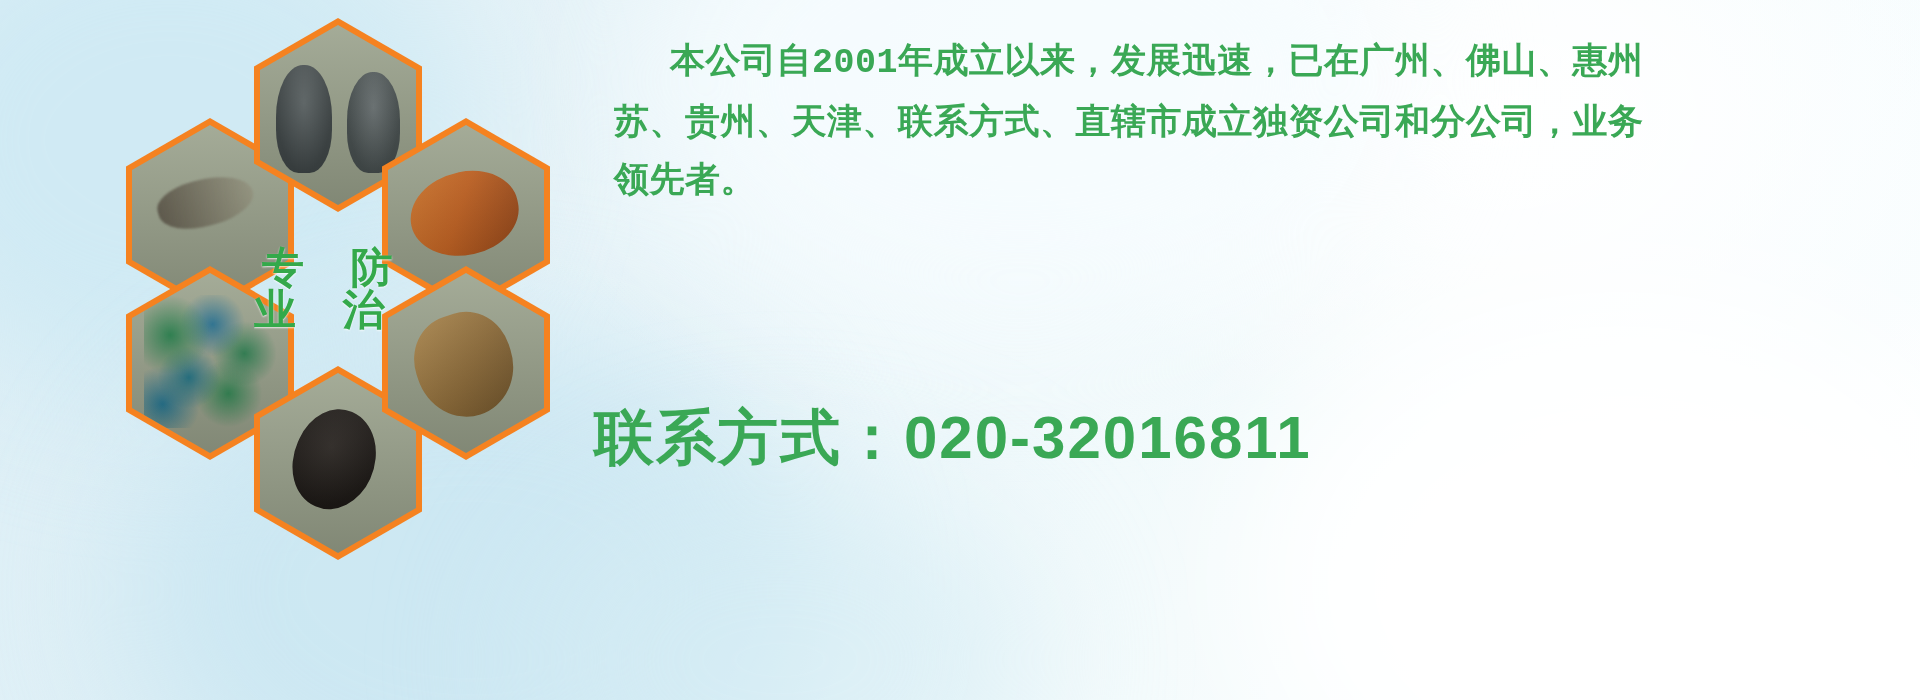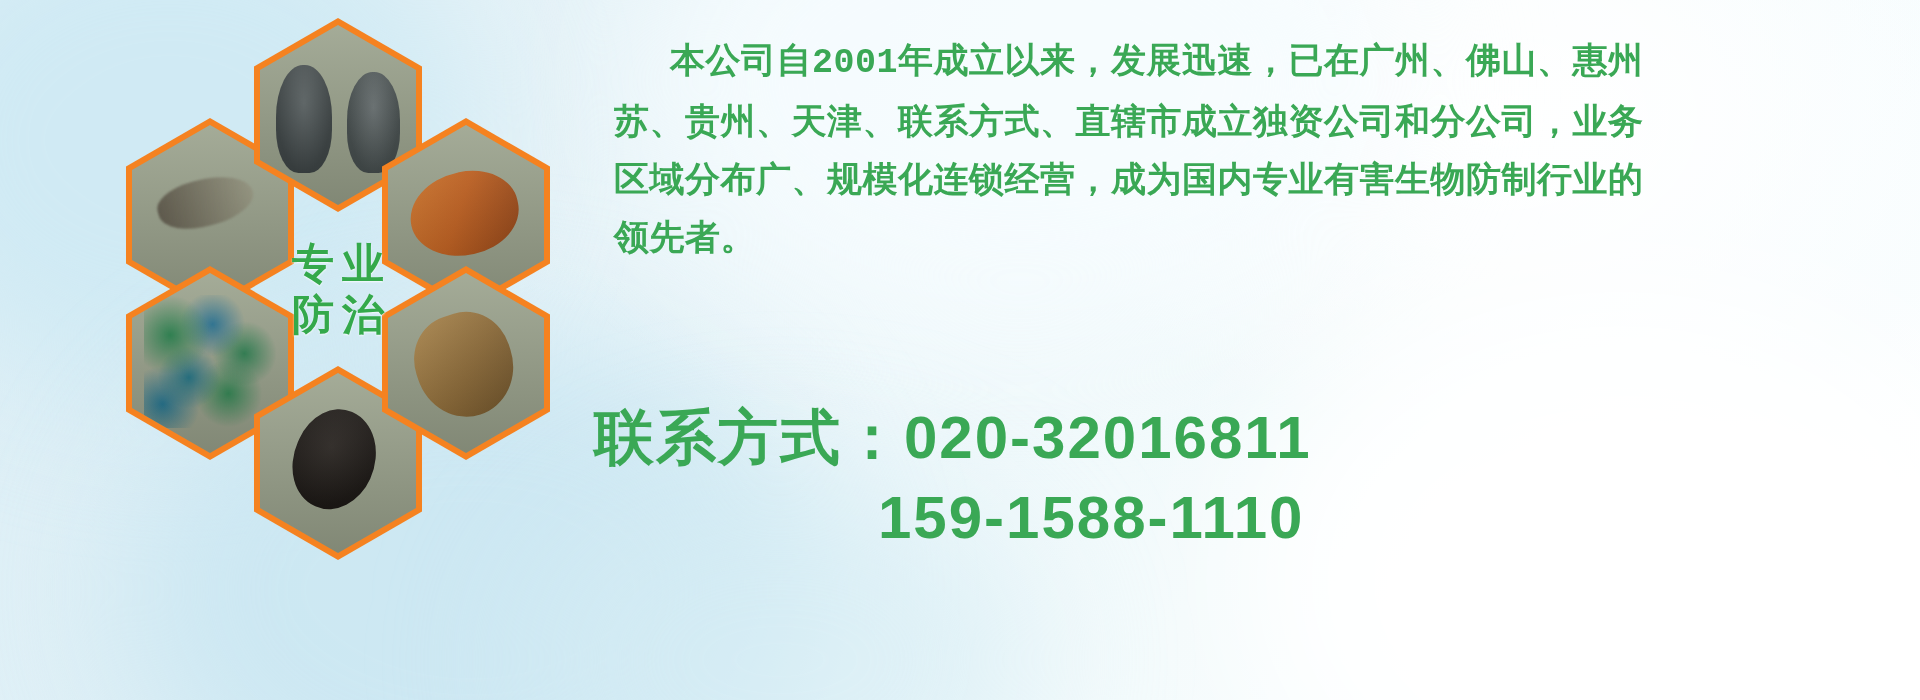--- a/index.html
+++ b/index.html
@@ -82,21 +82,21 @@
       border-radius:46% 54% 48% 52%;transform:rotate(24deg);}
   .ph-stinkbug{background:
       linear-gradient(150deg,#8fbc4a 0%,#79ad3a 40%,#5f9230 100%);}
   .ph-stinkbug .bug{position:absolute;left:18%;top:22%;width:62%;height:58%;
       background:linear-gradient(135deg,#b08a4e 0%,#8d6a36 55%,#6b4f26 100%);
       border-radius:46% 46% 52% 52%;transform:rotate(-18deg);}
 
   .hex-center{
     position:absolute;width:168px;height:194px;
     clip-path:polygon(50% 0%,100% 25%,100% 75%,50% 100%,0% 75%,0% 25%);
-    display:flex;flex-direction:column;align-items:center;justify-content:center;
+    display:flex;align-items:center;justify-content:center;
     gap:9px;
   }
   .hex-center .ctext{
     color:#34a94b;font-weight:bold;font-size:42px;letter-spacing:8px;
     text-indent:8px;line-height:1;
     text-shadow:0 1px 2px rgba(255,255,255,0.8);
   }
 
   
   .copy{
@@ -167,22 +167,20 @@
 
     <div class="hex-center" style="left:166px;top:174px;">
       <div class="ctext">专业</div>
       <div class="ctext">防治</div>
     </div>
   </div>
 
   <div class="copy">
     <p class="indent">本公司自2001年成立以来，发展迅速，已在广州、佛山、惠州</p>
     <p>苏、贵州、天津、联系方式、直辖市成立独资公司和分公司，业务</p>
-    <p>区域分布广、规模化连锁经营，成为国内专业有害生物防制行业的</p>
     <p>领先者。</p>
   </div>
 
   <div class="contact">
     <div class="line l1">联系方式：020-32016811</div>
-    <div class="line l2">159-1588-1110</div>
   </div>
 
 </div>
 
 </body></html>

